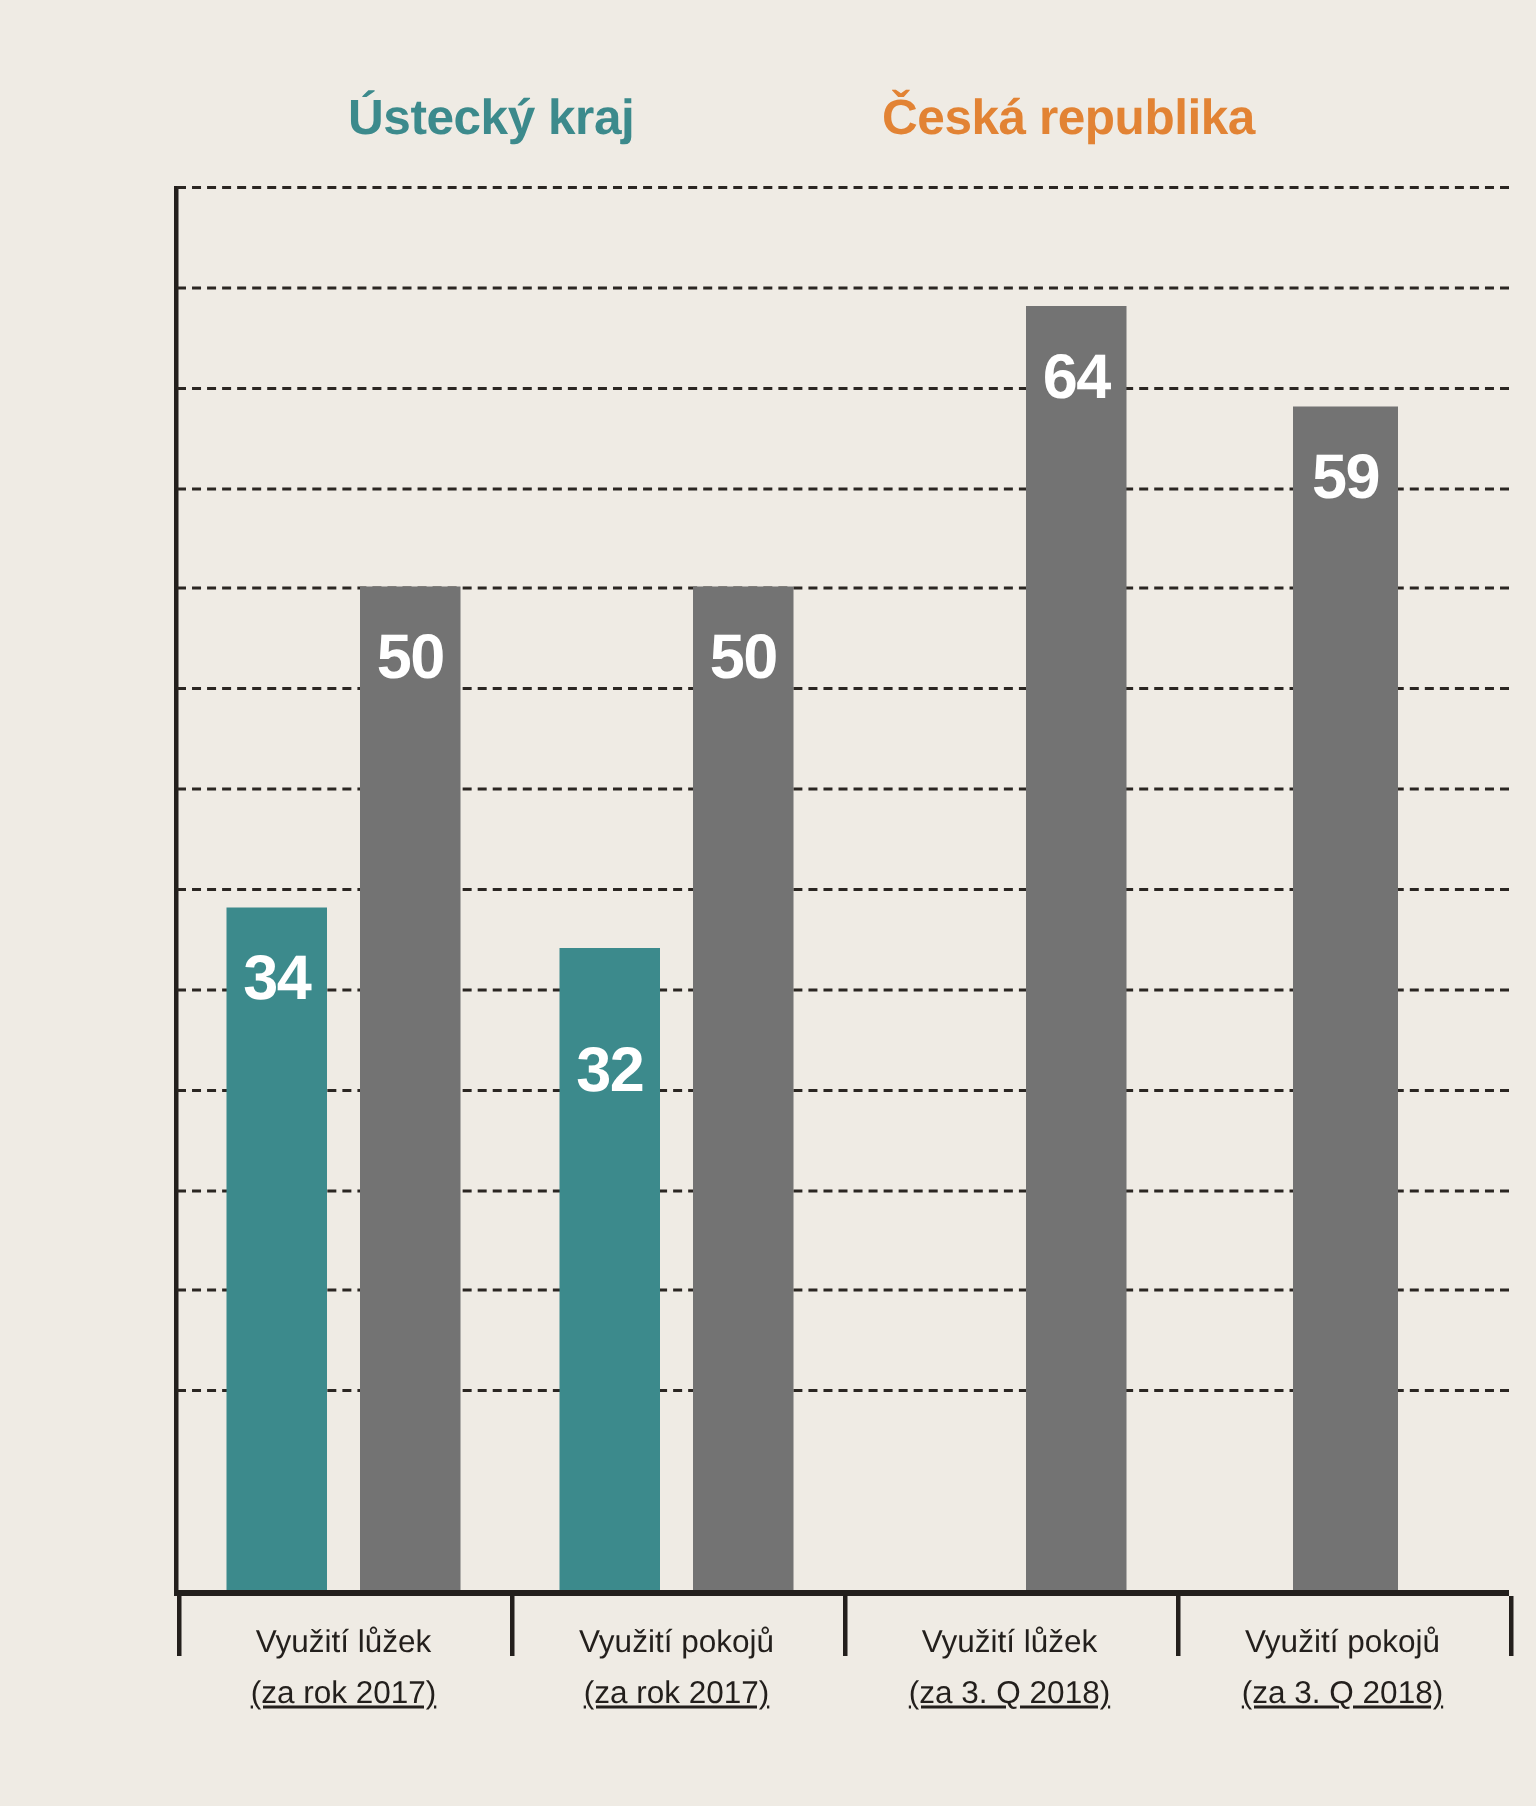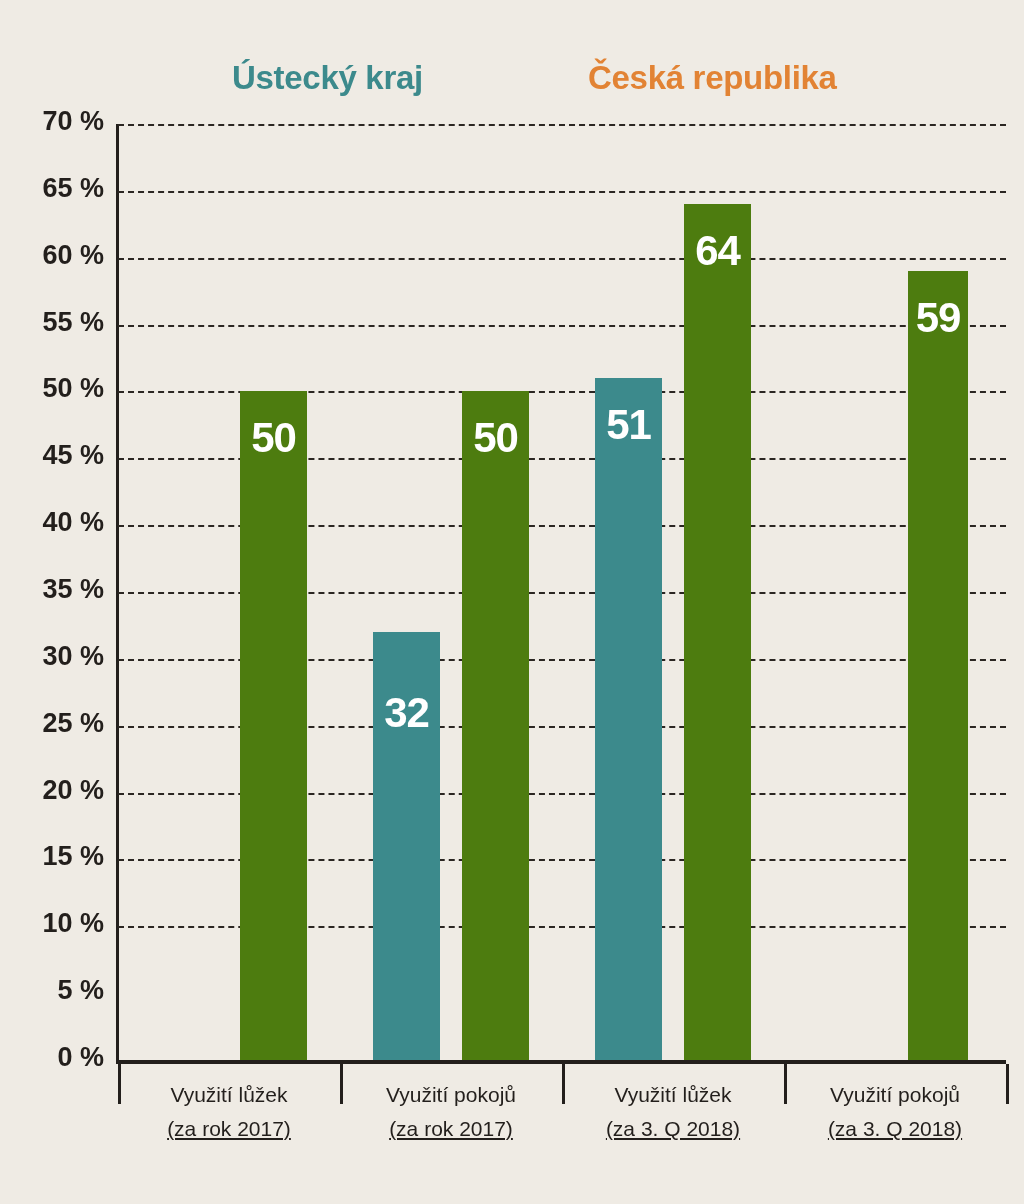--- a/index.html
+++ b/index.html
@@ -88,21 +88,21 @@
     width: 104px;
     height: 936px;
   }
 
   
   .bar {
     position: absolute;
     bottom: 0;
   }
   .bar.teal   { background: #3c8a8c; }
-  .bar.orange { background: #4d7c0f; }
+  .bar.orange { background: #737373; }
 
   .bar-value {
     position: absolute;
     left: 0;
     width: 100%;
     text-align: center;
     color: #ffffff;
     font-size: 42px;
     font-weight: bold;
     line-height: 42px;
@@ -139,71 +139,54 @@
 </head>
 <body>
 
 <div id="chart-root">
 
   <div class="legend">
     <div class="legend-entry country">Česká republika</div>
     <div class="legend-entry region">Ústecký kraj</div>
   </div>
 
-  <div class="y-labels" id="y-labels">
-      <div class="y-label" style="top: -18px;">70 %</div>
-      <div class="y-label" style="top: 48.8571px;">65 %</div>
-      <div class="y-label" style="top: 115.714px;">60 %</div>
-      <div class="y-label" style="top: 182.571px;">55 %</div>
-      <div class="y-label" style="top: 249.429px;">50 %</div>
-      <div class="y-label" style="top: 316.286px;">45 %</div>
-      <div class="y-label" style="top: 383.143px;">40 %</div>
-      <div class="y-label" style="top: 450px;">35 %</div>
-      <div class="y-label" style="top: 516.857px;">30 %</div>
-      <div class="y-label" style="top: 583.714px;">25 %</div>
-      <div class="y-label" style="top: 650.571px;">20 %</div>
-      <div class="y-label" style="top: 717.429px;">15 %</div>
-      <div class="y-label" style="top: 784.286px;">10 %</div>
-      <div class="y-label" style="top: 851.143px;">5 %</div>
-      <div class="y-label" style="top: 918px;">0 %</div>
-    </div>
 
   <div class="y-axis"></div>
 
   <div class="plot" id="plot">
       <div class="gridline" style="top: 0px;"></div>
       <div class="gridline" style="top: 66.8571px;"></div>
       <div class="gridline" style="top: 133.714px;"></div>
       <div class="gridline" style="top: 200.571px;"></div>
       <div class="gridline" style="top: 267.429px;"></div>
       <div class="gridline" style="top: 334.286px;"></div>
       <div class="gridline" style="top: 401.143px;"></div>
       <div class="gridline" style="top: 468px;"></div>
       <div class="gridline" style="top: 534.857px;"></div>
       <div class="gridline" style="top: 601.714px;"></div>
       <div class="gridline" style="top: 668.571px;"></div>
       <div class="gridline" style="top: 735.429px;"></div>
       <div class="gridline" style="top: 802.286px;"></div>
       <div class="gridline zero" style="top: 936px;"></div>
+      <div class="bar teal" style="left: 33px; width: 67px; height: 454.629px;">
+        <div class="bar-value" style="top: 26px;">34</div>
+      </div>
       <div class="bar orange" style="left: 122px; width: 67px; height: 668.571px;">
         <div class="bar-value" style="top: 26px;">50</div>
       </div>
       <div class="bar teal" style="left: 255px; width: 67px; height: 427.886px;">
         <div class="bar-value" style="top: 26px; margin-top: 34px;">32</div>
       </div>
       <div class="bar orange" style="left: 344px; width: 67px; height: 668.571px;">
         <div class="bar-value" style="top: 26px;">50</div>
       </div>
-      <div class="bar teal" style="left: 477px; width: 67px; height: 681.943px;">
-        <div class="bar-value" style="top: 26px;">51</div>
-      </div>
       <div class="bar orange" style="left: 566px; width: 67px; height: 855.771px;">
         <div class="bar-value" style="top: 26px;">64</div>
       </div>
-      <div class="bar orange" style="left: 744px; width: 60px; height: 788.914px; margin-left: 46px;">
+      <div class="bar orange" style="left: 744px; width: 70px; height: 788.914px;">
         <div class="bar-value" style="top: 26px;">59</div>
       </div>
     </div>
 
   <div class="x-axis-base"></div>
 
   <div id="x-groups">
       <div class="group-sep" style="left: 118px;"></div>
       <div class="group-sep" style="left: 340px;"></div>
       <div class="group-sep" style="left: 562px;"></div>

